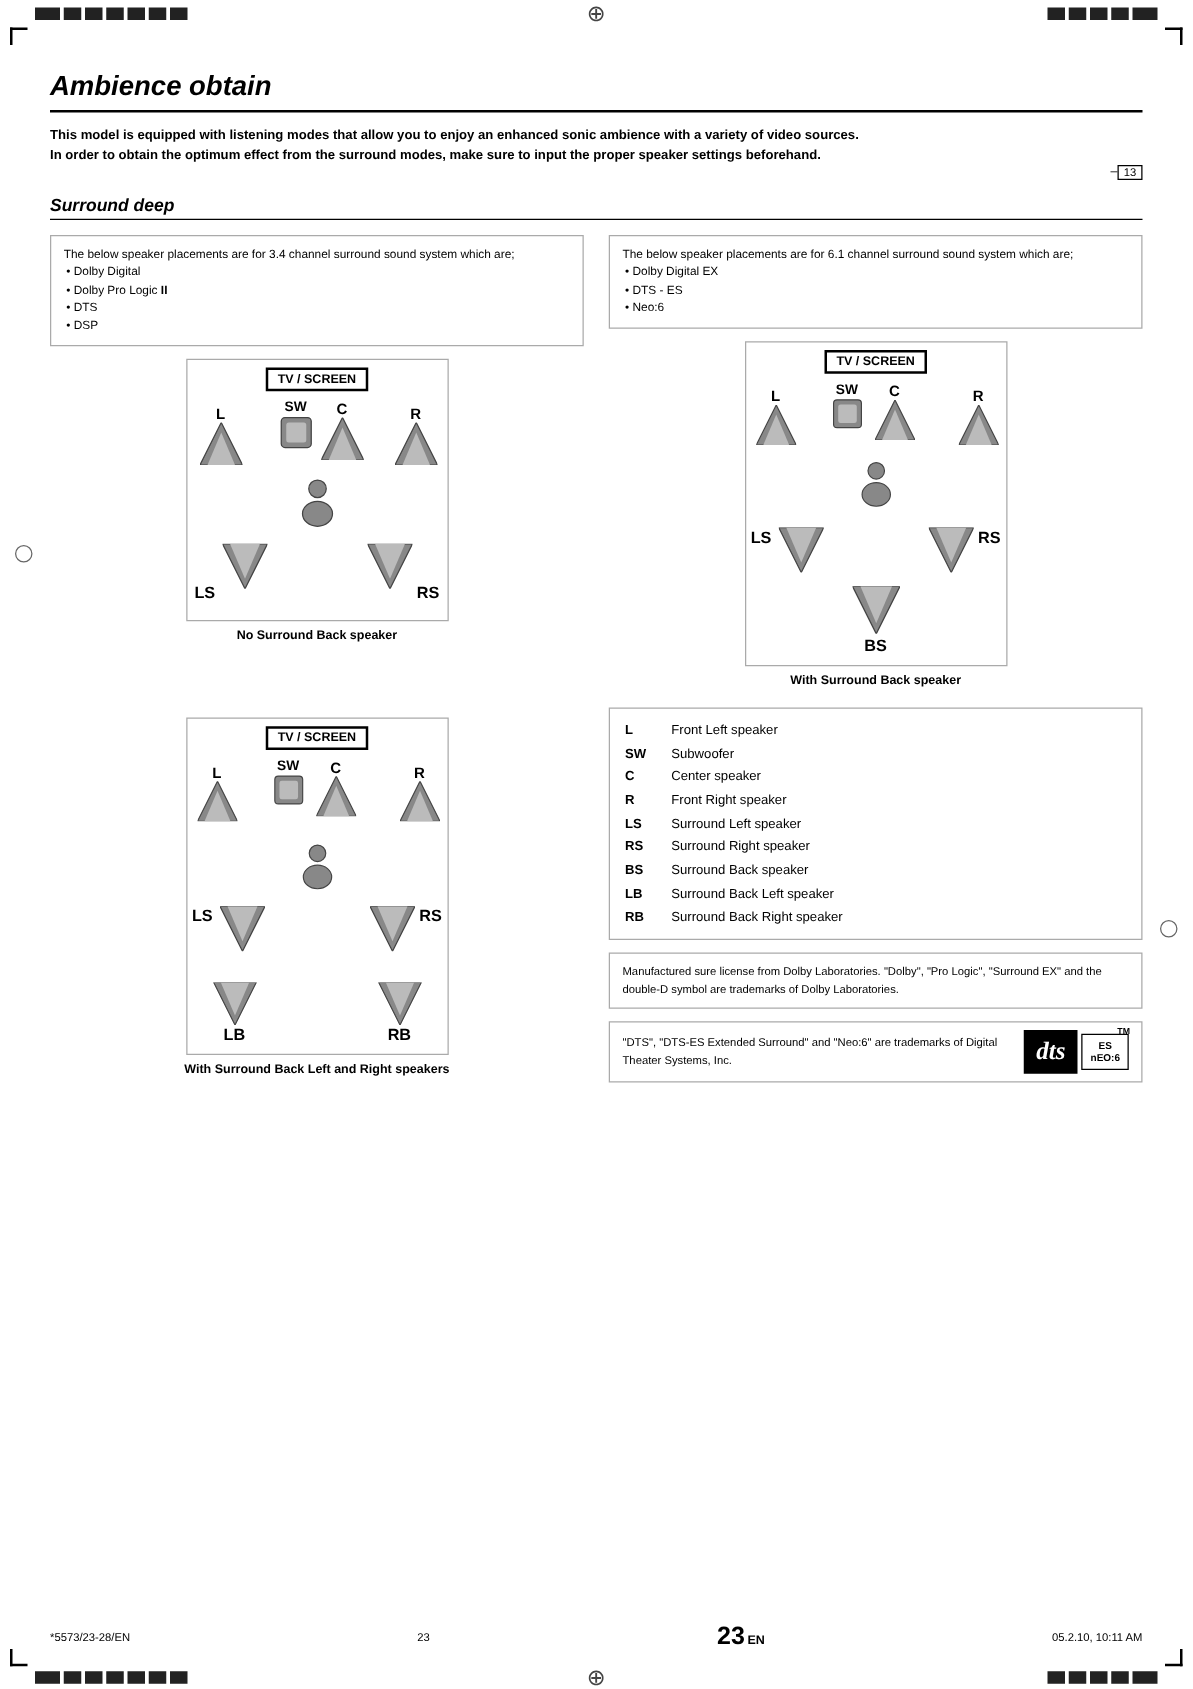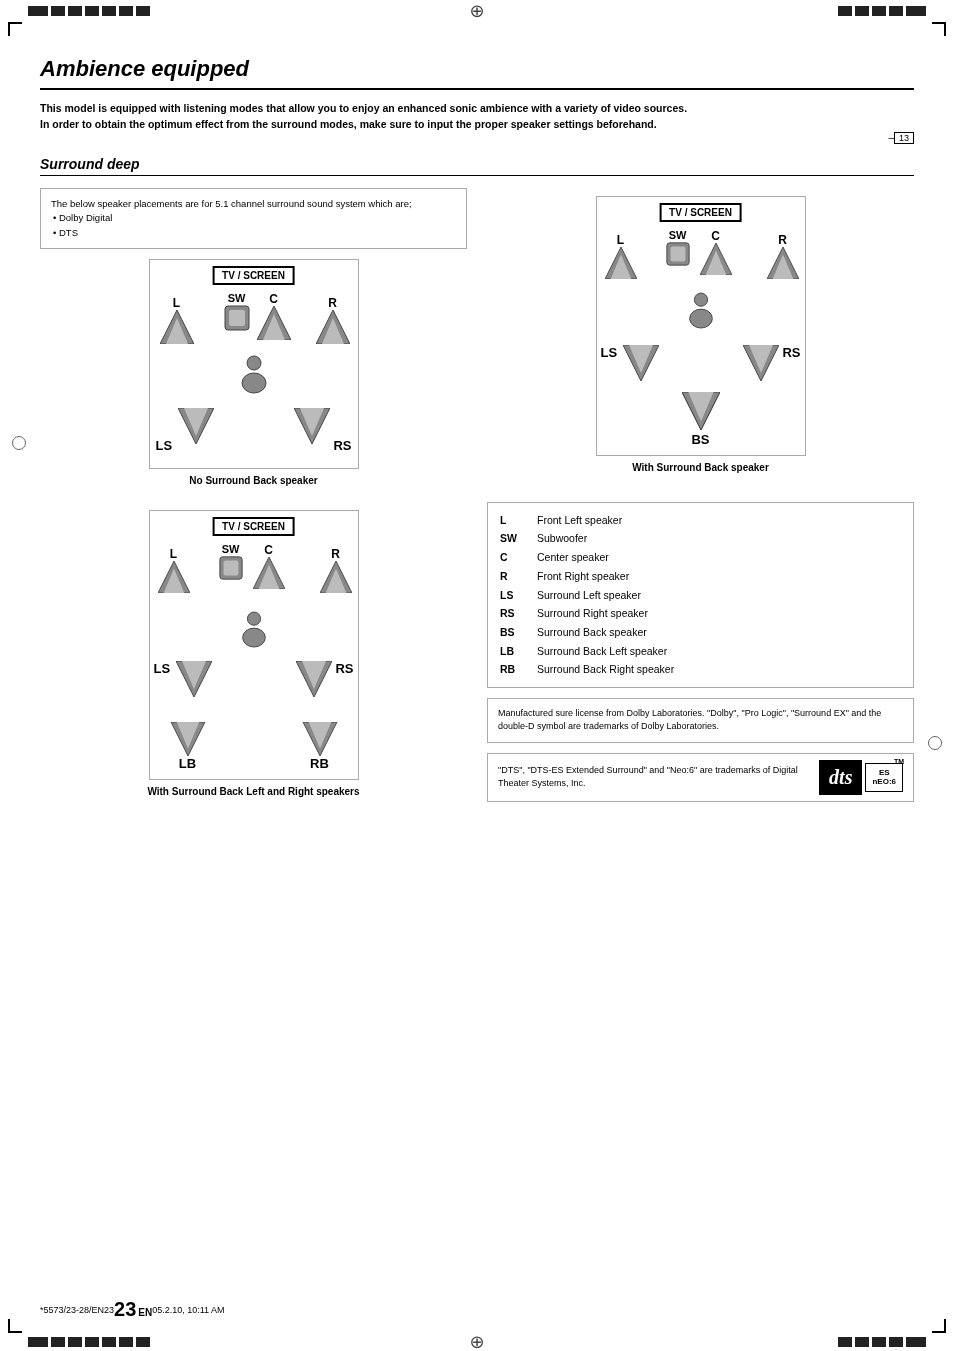--- a/index.html
+++ b/index.html
@@ -190,39 +190,41 @@
     <div style="width:14px;height:14px;border-top:2px solid #000;border-right:2px solid #000;"></div>
   </div>
 </div>
 
 <div class="main-content" style="position:relative;">
 
   <div style="position:absolute;left:12px;top:400px;width:14px;height:14px;border:1px solid #666;border-radius:50%;"></div>
 
   <div style="position:absolute;right:12px;top:700px;width:14px;height:14px;border:1px solid #666;border-radius:50%;"></div>
 
-  <div class="page-title">Ambience equipped</div>
+  <div class="page-title">Ambience obtain</div>
 
   <p class="intro-text">This model is equipped with listening modes that allow you to enjoy an enhanced sonic ambience with a variety of video sources.</p>
   <p class="intro-subtext">In order to obtain the optimum effect from the surround modes, make sure to input the proper speaker settings beforehand.</p>
   <div class="page-ref">
     <span style="font-size:10px;">–</span>
     <span class="page-ref-box">13</span>
   </div>
 
   <div class="section-title">Surround deep</div>
 
   <div class="two-col">
 
     <div class="col-left">
       <div class="info-box">
-        <span>The below speaker placements are for 5.1 channel surround sound system which are;</span>
+        <span>The below speaker placements are for 3.4 channel surround sound system which are;</span>
         <ul>
           <li>Dolby Digital</li>
+          <li>Dolby Pro Logic <strong>II</strong></li>
           <li>DTS</li>
+          <li>DSP</li>
         </ul>
       </div>
 
       <div class="diagram-container">
         <div style="border:1px solid #aaa;width:210px;height:210px;position:relative;background:#fff;">
 
           <div style="border:2px solid #000;font-size:10px;font-weight:bold;padding:2px 8px;text-align:center;position:absolute;top:6px;left:50%;transform:translateX(-50%);white-space:nowrap;background:#fff;">TV / SCREEN</div>
 
           <div style="position:absolute;top:36px;left:10px;" class="spk">
             <span style="font-size:12px;font-weight:bold;">L</span>
@@ -279,20 +281,28 @@
               <polygon points="18,36 0,0 36,0" fill="#888" stroke="#444" stroke-width="1"></polygon>
               <polygon points="18,28 6,0 30,0" fill="#bbb"></polygon>
             </svg>
           </div>
         </div>
         <div class="diagram-caption">No Surround Back speaker</div>
       </div>
     </div>
 
     <div class="col-right">
+      <div class="info-box">
+        <span>The below speaker placements are for 6.1 channel surround sound system which are;</span>
+        <ul>
+          <li>Dolby Digital EX</li>
+          <li>DTS - ES</li>
+          <li>Neo:6</li>
+        </ul>
+      </div>
 
       <div class="diagram-container">
         <div style="border:1px solid #aaa;width:210px;height:260px;position:relative;background:#fff;">
 
           <div style="border:2px solid #000;font-size:10px;font-weight:bold;padding:2px 8px;text-align:center;position:absolute;top:6px;left:50%;transform:translateX(-50%);white-space:nowrap;background:#fff;">TV / SCREEN</div>
 
           <div style="position:absolute;top:36px;left:8px;" class="spk">
             <span style="font-size:12px;font-weight:bold;">L</span>
             <svg width="32" height="32" viewBox="0 0 34 34">
               <polygon points="17,0 34,34 0,34" fill="#888" stroke="#444" stroke-width="1"></polygon>
@@ -500,21 +510,21 @@
       </div>
 
     </div>
   </div>
 </div>
 
 <div style="position:fixed;bottom:0;width:954px;display:flex;justify-content:space-between;align-items:flex-end;padding:4px 40px 8px 40px;">
   
 </div>
 
-<div style="padding: 10px 40px; display:flex; justify-content:flex-start; align-items:center; margin-top: auto; position:absolute; bottom:20px; left:0; right:0;">
+<div style="padding: 10px 40px; display:flex; justify-content:space-between; align-items:center; margin-top: auto; position:absolute; bottom:20px; left:0; right:0;">
   <div style="font-size:9px;">*5573/23-28/EN</div>
   <div style="font-size:9px;">23</div>
   <div style="display:flex;align-items:baseline;gap:2px;">
     <span style="font-size:20px;font-weight:bold;">23</span>
     <span style="font-size:10px;font-weight:bold;vertical-align:super;">EN</span>
   </div>
   <div style="font-size:9px;">05.2.10, 10:11 AM</div>
 </div>
 
 <div style="position:absolute;bottom:0;left:0;right:0;">

